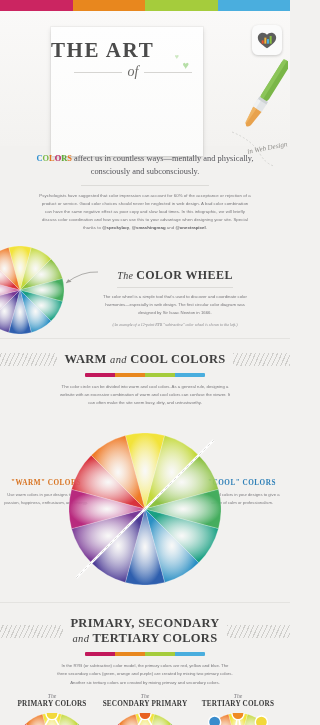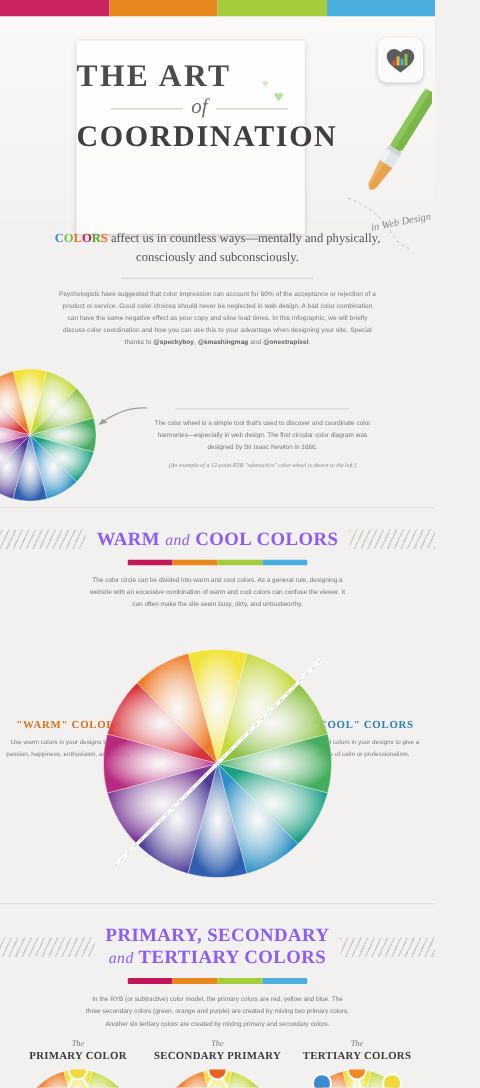--- a/index.html
+++ b/index.html
@@ -123,21 +123,21 @@
   .arrow-curve { position:absolute; left:56px; top:28px; }
 
   
   .band { position:relative; padding-top:13px; text-align:center;
           border-top:1px solid #e4e3e0; background:#f2f1ef; }
   .band-head { display:flex; align-items:center; justify-content:center; gap:7px; }
   .hatch { width:78px; height:13px; flex:none;
     background:repeating-linear-gradient(115deg,#cfcecb 0 1px,transparent 1px 4px); }
   .band-title {
     font-family:"Liberation Serif", serif; font-weight:bold;
-    font-size:12.5px; color:#8b5cf6; letter-spacing:.3px; white-space:nowrap;
+    font-size:12.5px; color:#404040; letter-spacing:.3px; white-space:nowrap;
   }
   .band-title i { font-weight:normal; font-size:10.5px; }
   .band-title .l2 { display:block; }
   .gradbar { width:120px; height:4px; margin:6px auto 6px;
     display:flex; border-radius:1px; overflow:hidden; }
   .gradbar span { flex:1; }
   .band-body { font-size:4.3px; line-height:1.9; color:#77767a;
     width:176px; margin:0 auto; }
 
   
@@ -174,21 +174,20 @@
     </div>
 
   <div class="hero">
     <div class="hero-card">
       <div class="the-art">THE ART</div>
       <div class="of-row">
         <span class="rule"></span>
         <span class="of-word">of</span>
         <span class="rule"></span>
       </div>
-      <div class="coordination">COORDINATION</div>
       <span class="heart">♥</span>
       <span class="heart small">♥</span>
     </div>
 
     <div class="logo">
       <svg width="22" height="22" viewBox="0 0 24 24">
         <path d="M12 21 C6 17 2 13.5 2 9.5 C2 6.4 4.4 4 7.3 4 C9.1 4 10.9 4.9 12 6.4 C13.1 4.9 14.9 4 16.7 4 C19.6 4 22 6.4 22 9.5 C22 13.5 18 17 12 21 Z" fill="#5d5d5d"></path>
         <rect x="6.2" y="12.4" width="2.2" height="3.6" fill="#e8532e"></rect>
         <rect x="9.1" y="9.4" width="2.2" height="6.6" fill="#f2b63c"></rect>
         <rect x="12" y="11" width="2.2" height="5" fill="#4aaede"></rect>
@@ -288,20 +287,23 @@
           <path d="M44 44 L1.4992636432809903 32.611962015489105 A44 44 0 0 1 12.887301627791903 12.887301627791913 Z" fill="url(#wg88_10)" stroke="rgba(255,255,255,.45)" stroke-width="0.5"></path>
           <path d="M44 44 L12.887301627791903 12.887301627791913 A44 44 0 0 1 32.61196201548909 1.4992636432809974 Z" fill="url(#wg88_11)" stroke="rgba(255,255,255,.45)" stroke-width="0.5"></path>
         </svg></div>
     <div class="arrow-curve">
       <svg width="44" height="18" viewBox="0 0 44 18">
         <path d="M42 2 Q26 1 10 13" fill="none" stroke="#9c9b98" stroke-width="0.8"></path>
         <path d="M10 13 l5.6 -1.2 l-3.4 -2.6 z" fill="#9c9b98"></path>
       </svg>
     </div>
     <div class="wheel-copy">
+      <div class="cw-title">
+        <i>The </i><span>COLOR WHEEL</span>
+      </div>
       <div class="cw-rule"></div>
       <div class="cw-body">The color wheel is a simple tool that's used to discover and coordinate color harmonies—especially in web design. The first circular color diagram was designed by Sir Isaac Newton in 1666.</div>
       <div class="cw-note">(An example of a 12-point RYB "subtractive" color wheel is shown to the left.)</div>
     </div>
   </div>
 
   <div class="band">
     <div class="band-head">
       <span class="hatch"></span>
       <span class="band-title">
@@ -414,21 +416,21 @@
         <span style="background: rgb(232, 135, 30);"></span>
         <span style="background: rgb(165, 204, 60);"></span>
         <span style="background: rgb(74, 174, 222);"></span>
       </div>
     <div class="band-body">In the RYB (or subtractive) color model, the primary colors are red, yellow and blue. The three secondary colors (green, orange and purple) are created by mixing two primary colors. Another six tertiary colors are created by mixing primary and secondary colors.</div>
   </div>
 
   <div class="triple" id="trio">
       <div class="tri">
         <div class="tri-the">The</div>
-        <div class="tri-name">PRIMARY COLOR</div>
+        <div class="tri-name">PRIMARY COLORS</div>
         <div class="tri-wheel"><svg width="74" height="74" viewBox="0 0 74 74">
             <defs>
               <radialGradient id="wg74_0">
                 <stop offset="0%" stop-color="#ffffff" stop-opacity=".55"></stop>
                 <stop offset="100%" stop-color="#f2e33a"></stop>
               </radialGradient>
               <radialGradient id="wg74_1">
                 <stop offset="0%" stop-color="#ffffff" stop-opacity=".55"></stop>
                 <stop offset="100%" stop-color="#c4d93c"></stop>
               </radialGradient>

